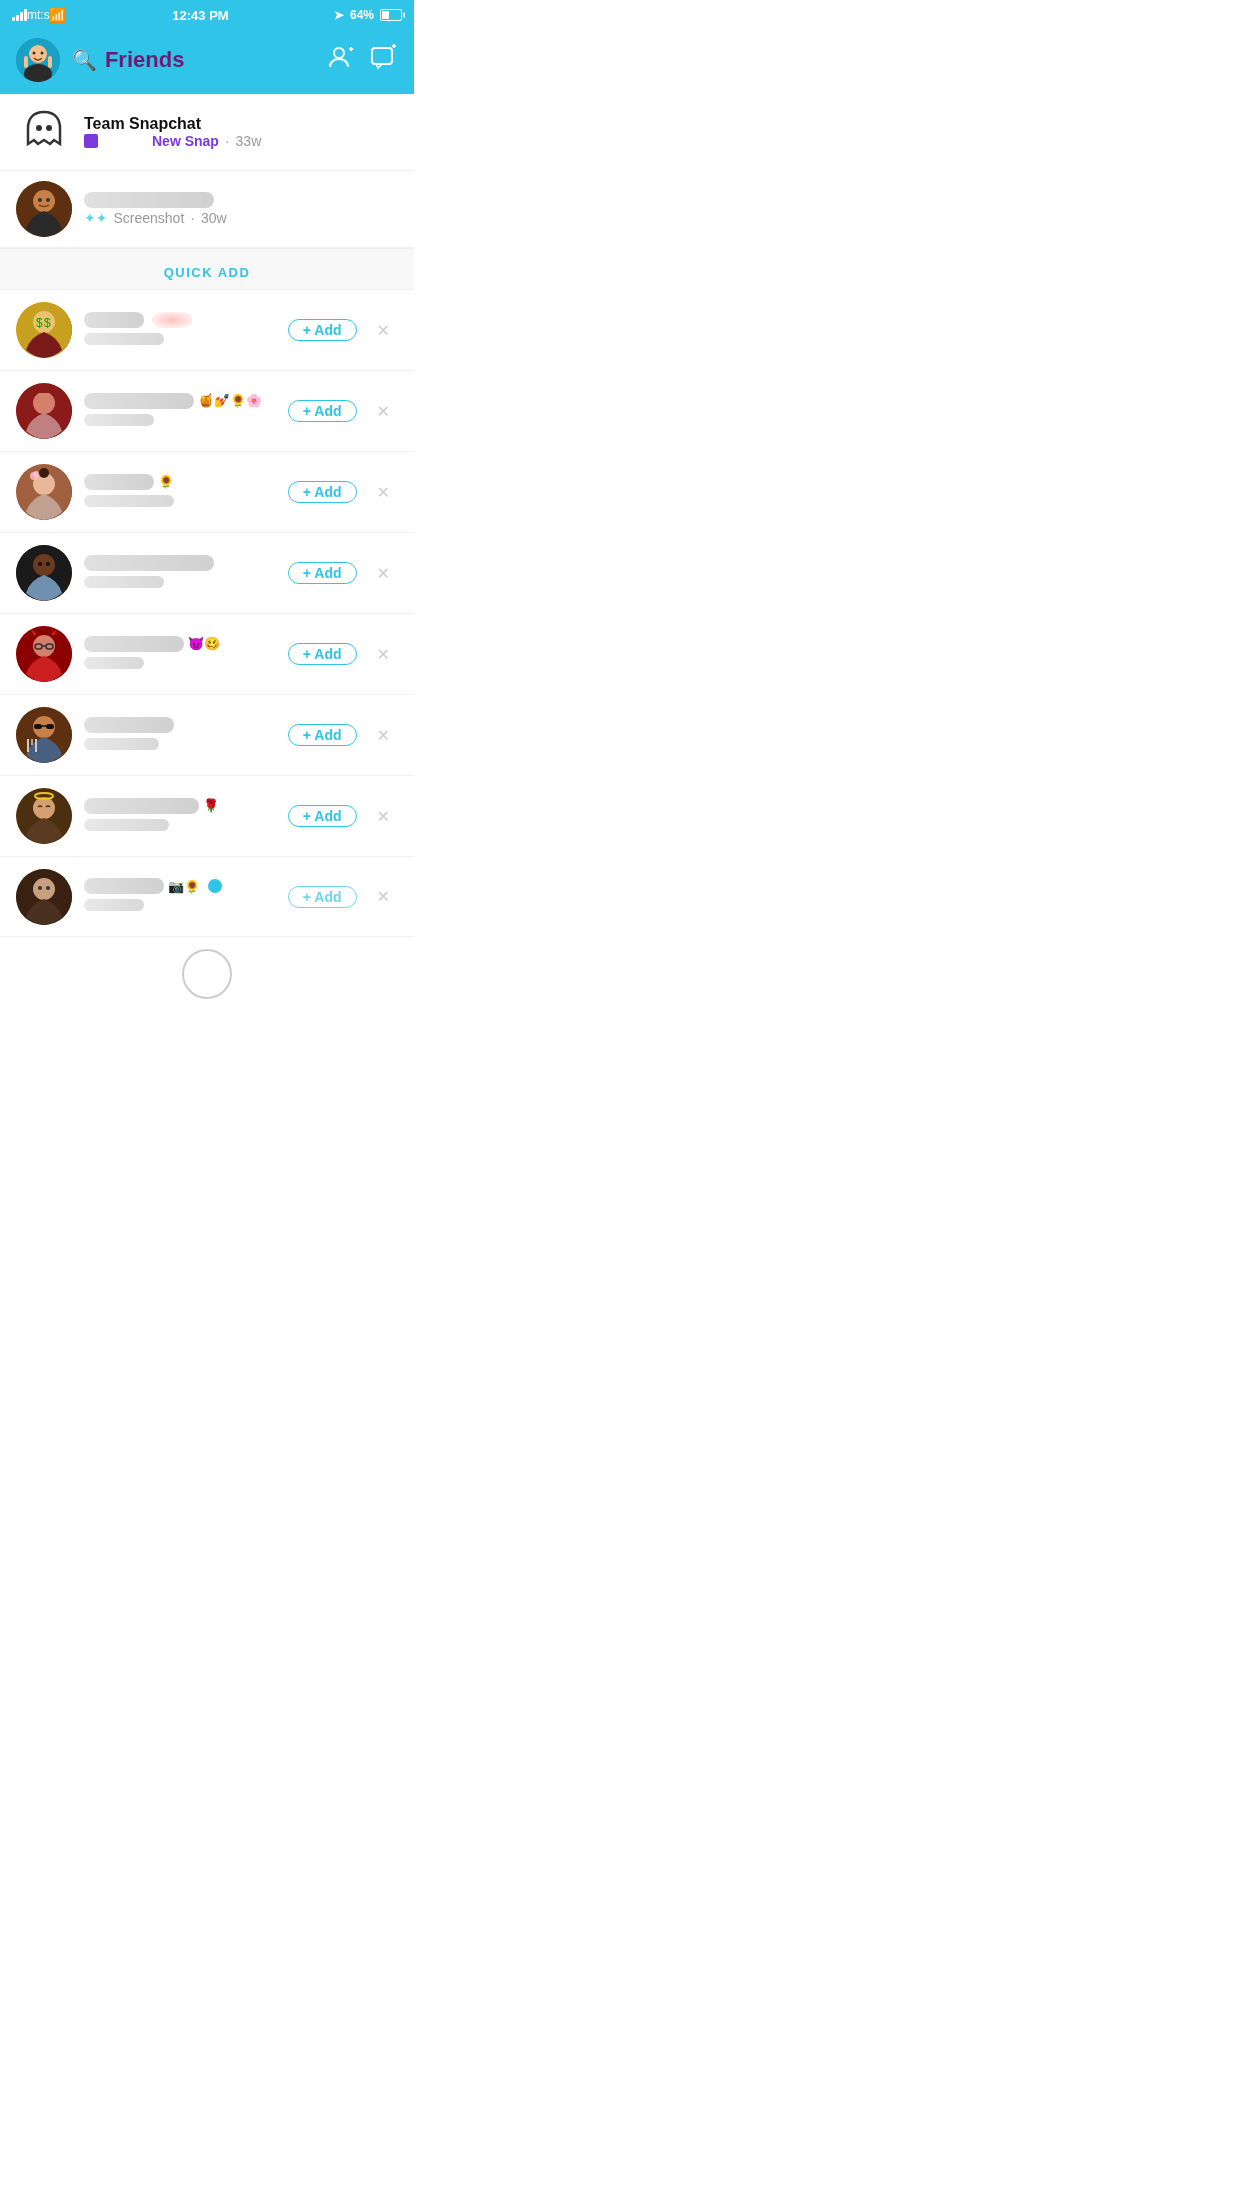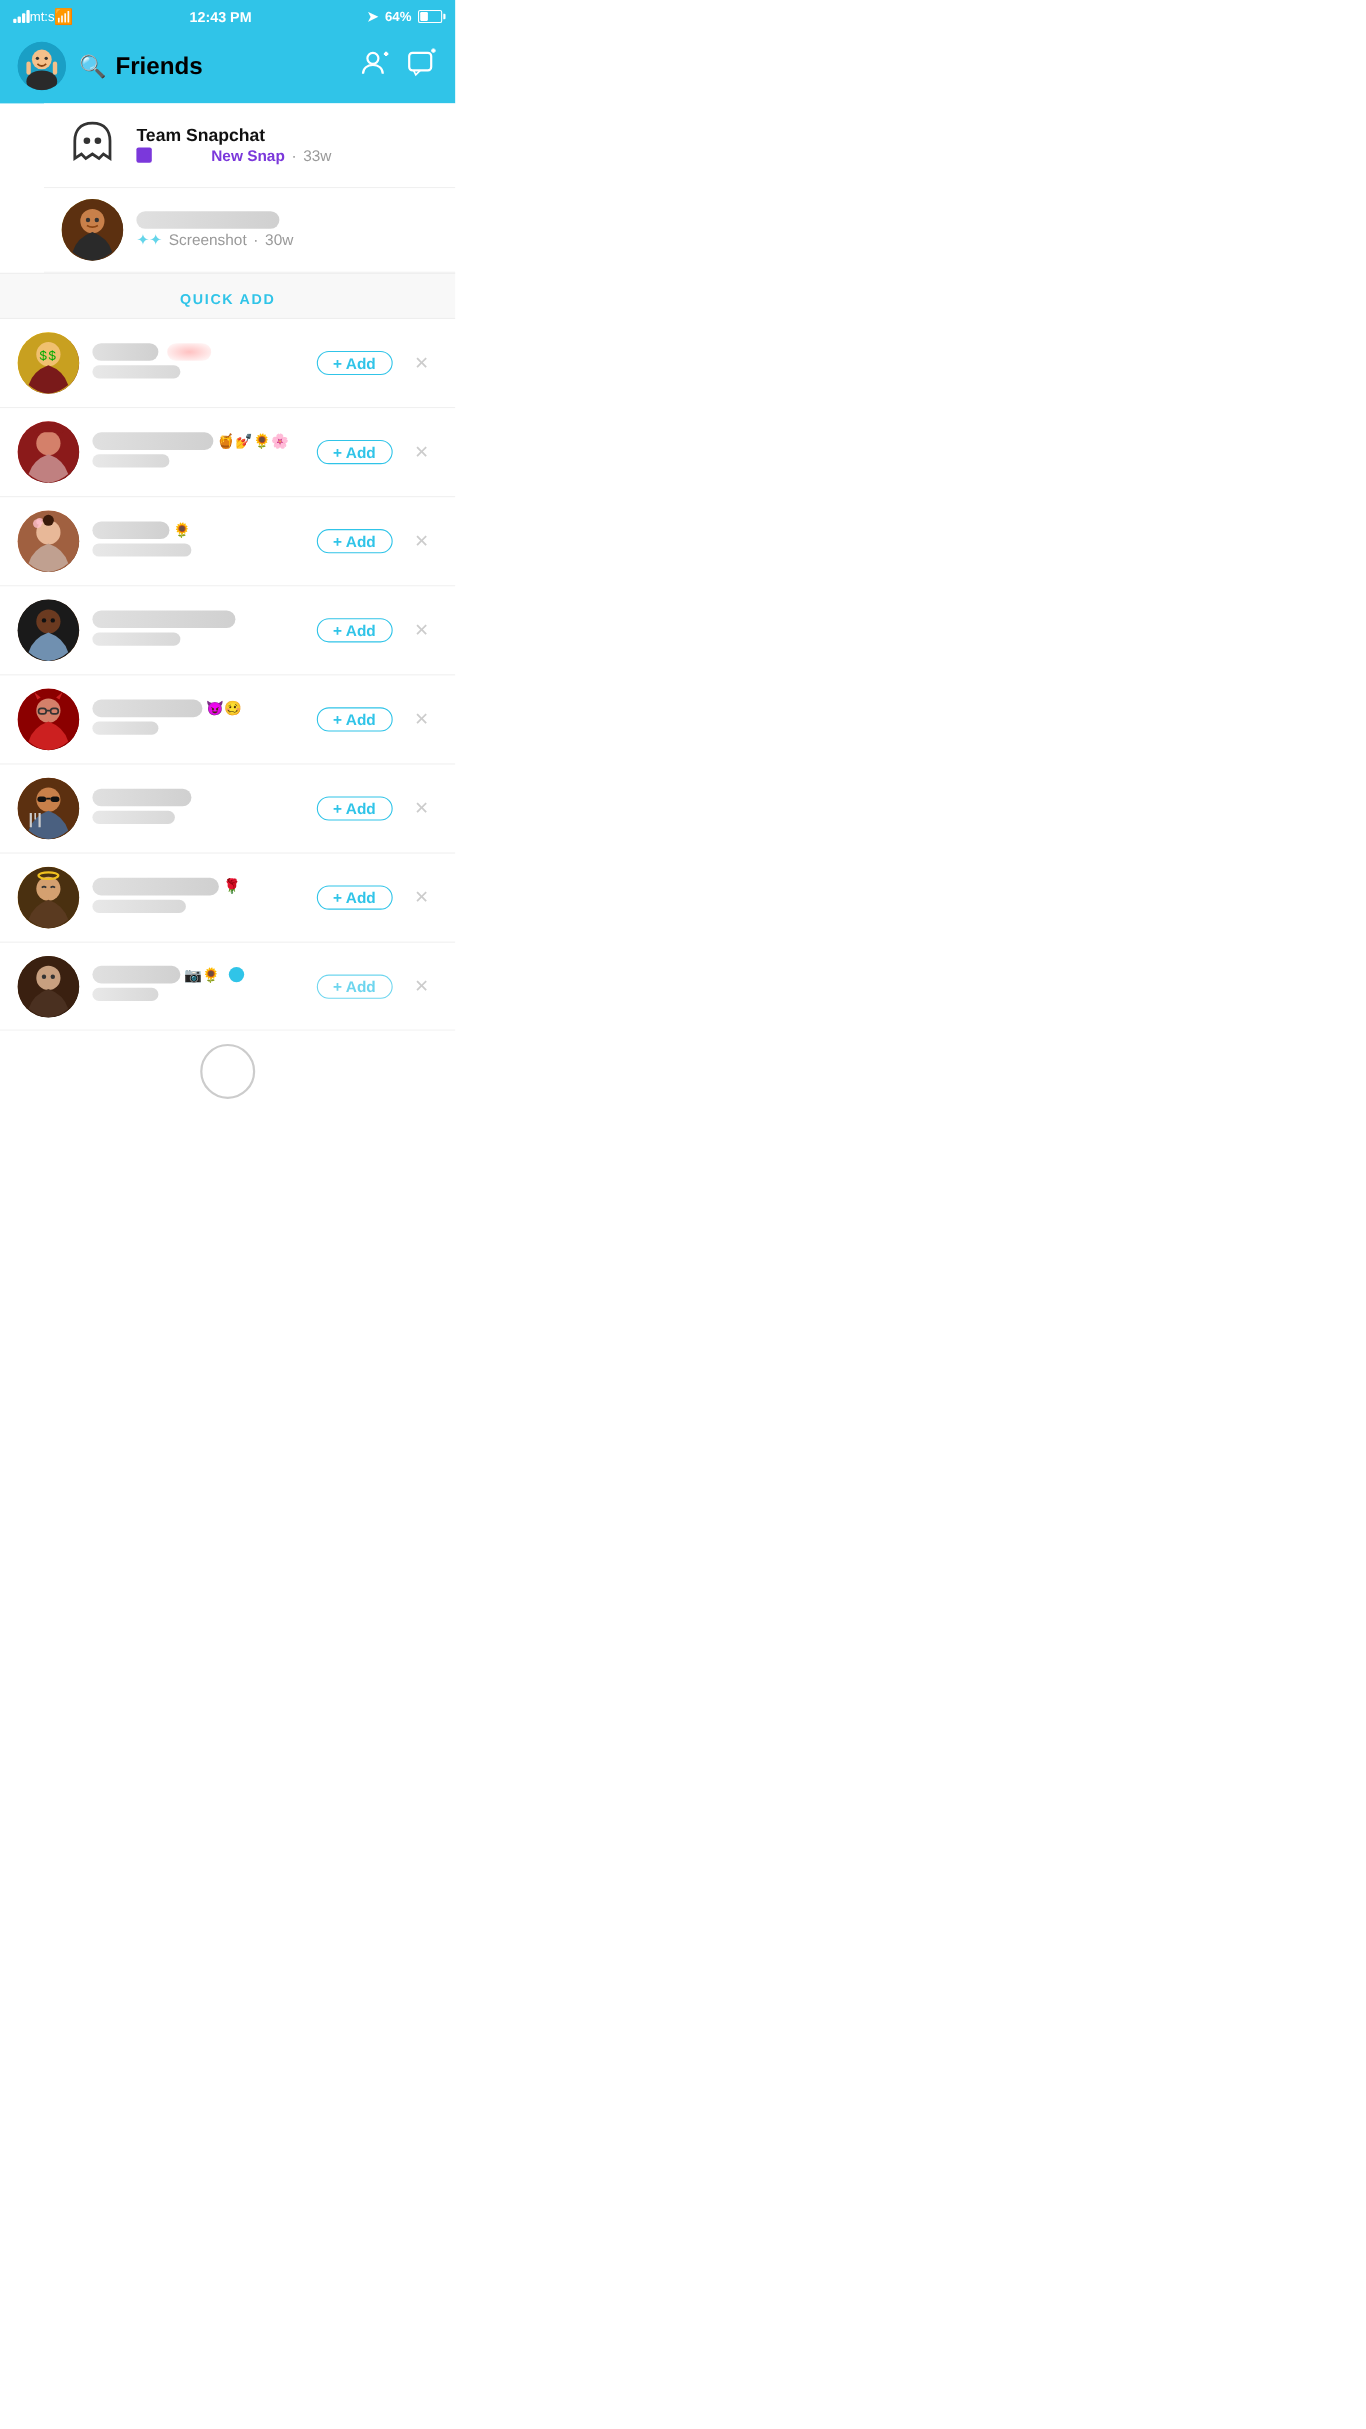--- a/index.html
+++ b/index.html
@@ -105,40 +105,39 @@
       display: flex;
       align-items: center;
       gap: 8px;
       flex: 1;
     }
     .search-icon-header {
       color: #fff;
       font-size: 20px;
     }
     .header-title {
-      color: #000000;
+      color: #701a75;
       font-size: 22px;
       font-weight: 700;
     }
     .header-actions {
       display: flex;
       align-items: center;
       gap: 16px;
       margin-left: auto;
     }
     .header-action-btn {
       color: #fff;
       font-size: 22px;
       position: relative;
     }
 
     
     .friends-list {
       background: #fff;
-      margin-left: 40px;
     }
 
     
     .friend-item {
       display: flex;
       align-items: center;
       padding: 10px 16px;
       border-bottom: 1px solid #f0f0f0;
       gap: 12px;
     }

